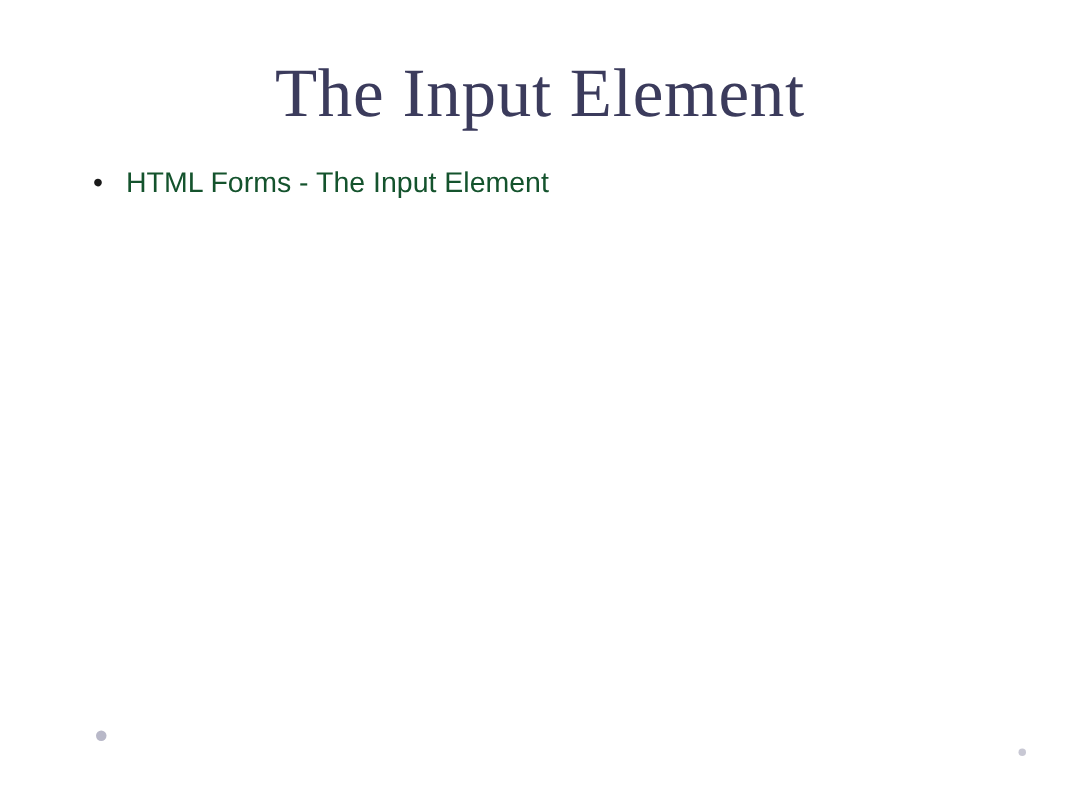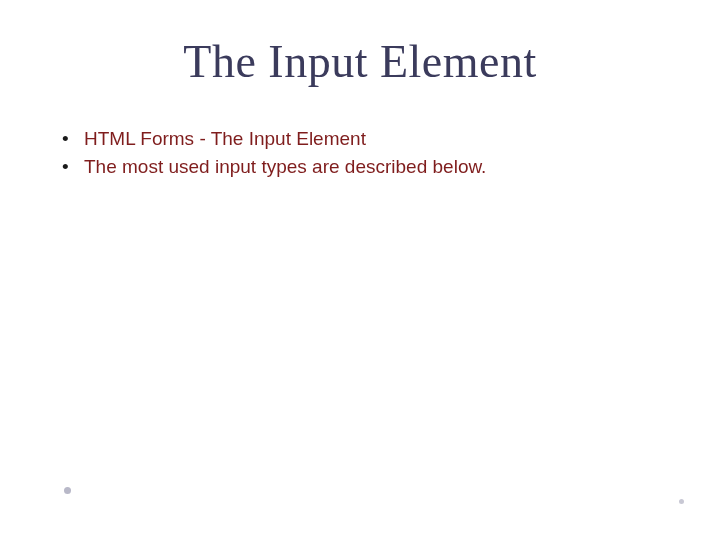--- a/index.html
+++ b/index.html
@@ -19,33 +19,33 @@
       width: 100%;
       height: 100%;
       padding: 35px 50px 40px 50px;
     }
     .title {
       font-family: Georgia, 'Times New Roman', serif;
       font-size: 46px;
       color: #3b3b5c;
       text-align: center;
       font-weight: normal;
-      margin-bottom: 38px;
+      margin-bottom: 22px;
       letter-spacing: 0.5px;
     }
     .bullet-list {
       list-style: none;
       padding-left: 8px;
     }
     .bullet-list li {
       position: relative;
       padding-left: 26px;
       font-size: 19px;
       line-height: 1.35;
-      color: #7f1d1d;
+      color: #14532d;
       margin-bottom: 2px;
     }
     .bullet-list li::before {
       content: "•";
       position: absolute;
       left: 4px;
       top: 0;
       font-size: 19px;
       color: #1a1a1a;
     }
@@ -70,17 +70,16 @@
       background: #c8c8d4;
     }
   </style>
 </head>
 <body>
 
 <div class="slide">
   <h1 class="title">The Input Element</h1>
   <ul class="bullet-list">
     <li>HTML Forms - The Input Element</li>
-    <li>The most used input types are described below.</li>
   </ul>
   <div class="deco-dot left"></div>
   <div class="deco-dot right"></div>
 </div>
 
 </body></html>

